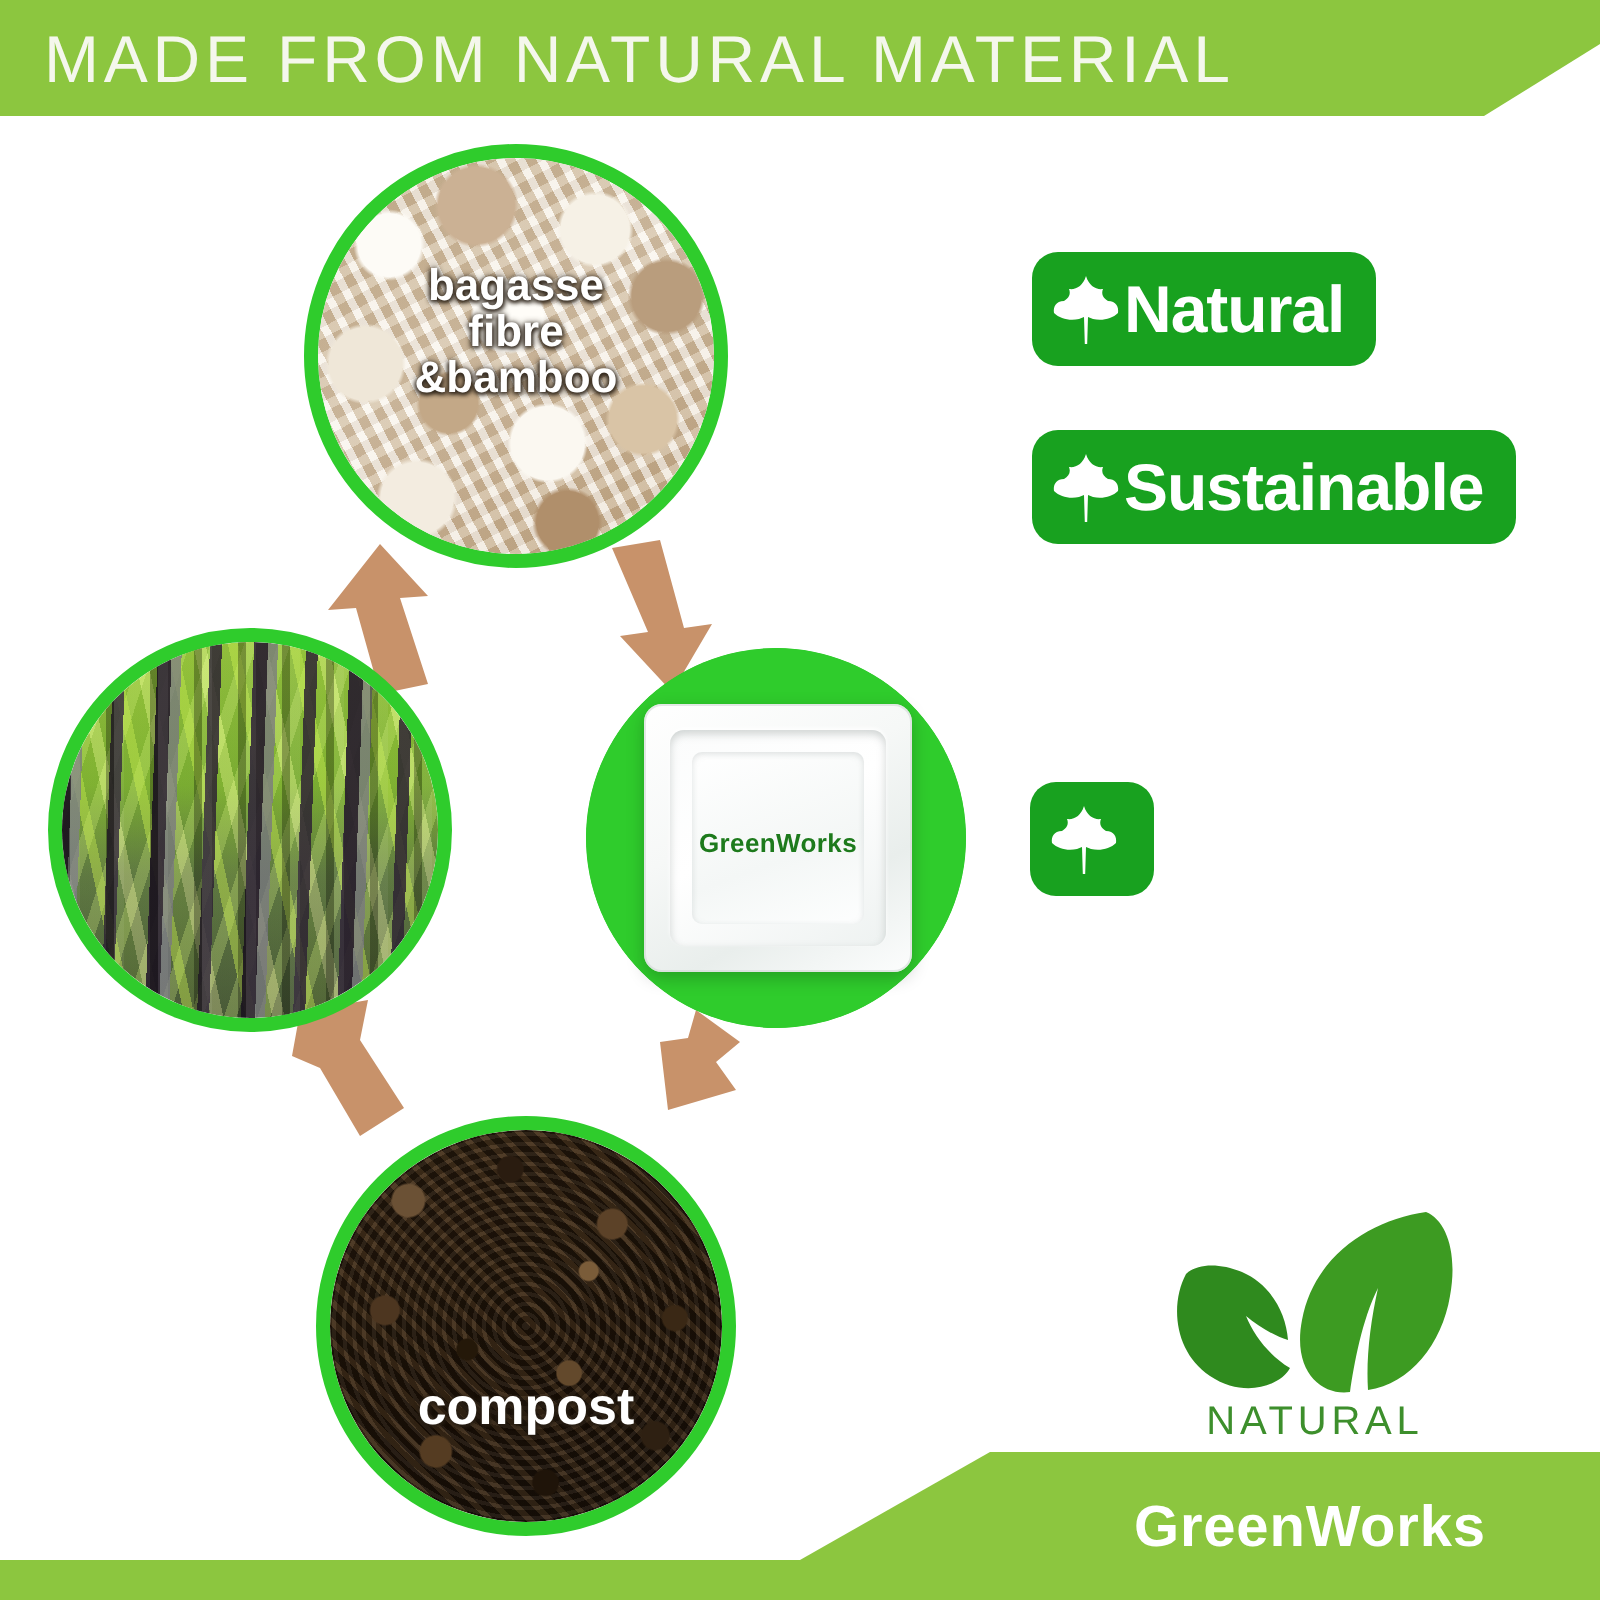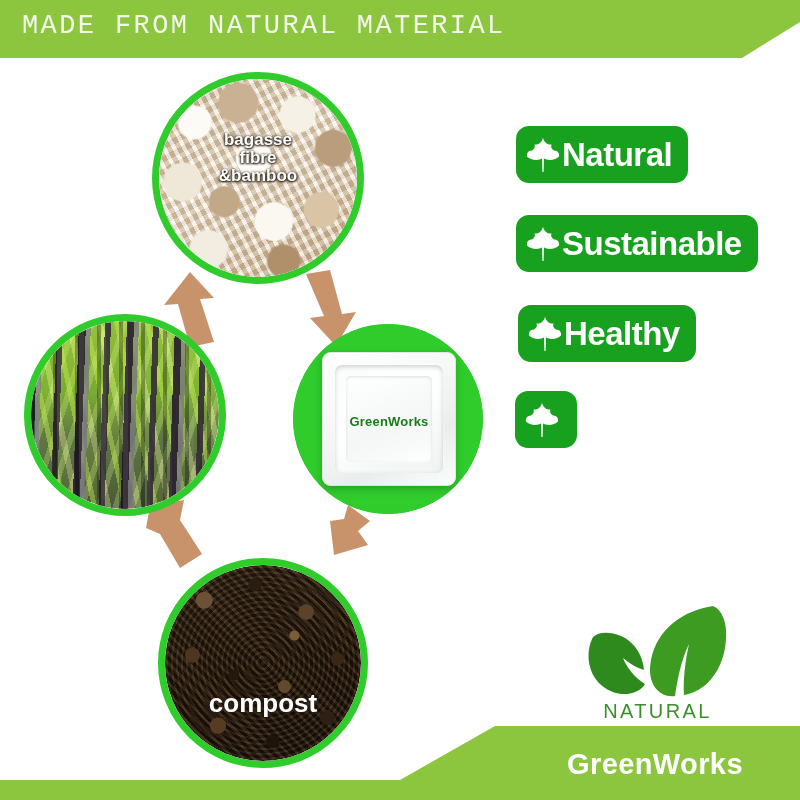--- a/index.html
+++ b/index.html
@@ -7,22 +7,22 @@
   #stage{position:relative;width:800px;height:800px;background:#ffffff;overflow:hidden;}
 
   
   .header-bar{
     position:absolute;left:0;top:0;width:800px;height:58px;
     background:#8cc63f;
     clip-path:polygon(0 0, 800px 0, 800px 22px, 742px 58px, 0 58px);
   }
   .header-title{
     position:absolute;left:22px;top:11px;
-    font-size:27px;letter-spacing:2.4px;color:#f4f7ec;font-weight:400;
-    font-family:Liberation Mono, monospace;
+    font-size:33px;letter-spacing:2.4px;color:#f4f7ec;font-weight:400;
+    font-family:Liberation Sans, sans-serif;
   }
 
   
   .circle{
     position:absolute;border-radius:50%;
     box-sizing:border-box;overflow:hidden;
     border:7px solid #2fcc2c;
   }
   .circle .fill{position:absolute;inset:0;border-radius:50%;}
   .circ-label{
@@ -44,21 +44,21 @@
       radial-gradient(circle at 33% 62%, #c3a887 0 8%, transparent 9%),
       radial-gradient(circle at 58% 72%, #fbf8f1 0 10%, transparent 11%),
       radial-gradient(circle at 82% 66%, #d9c4a6 0 8%, transparent 9%),
       radial-gradient(circle at 25% 86%, #f3ece0 0 8%, transparent 9%),
       radial-gradient(circle at 63% 92%, #b08f6b 0 7%, transparent 8%),
       radial-gradient(circle at 48% 40%, #fffdf8 0 11%, transparent 12%),
       repeating-linear-gradient(62deg, rgba(255,255,255,.55) 0 4px, rgba(176,148,112,.35) 4px 9px),
       repeating-linear-gradient(-28deg, rgba(255,252,245,.40) 0 5px, rgba(150,120,86,.28) 5px 11px),
       linear-gradient(150deg,#d8c6a8,#efe4d2 45%,#c6ab88);
   }
-  #c-bagasse .circ-label{top:52px;font-size:17px;}
+  #c-bagasse .circ-label{top:52px;font-size:22px;}
 
   
   #c-cane{left:24px;top:314px;width:202px;height:202px;}
   #c-cane .fill{
     background:
       repeating-linear-gradient(92deg,
         rgba(40,30,45,.92) 0 7px, rgba(120,118,130,.75) 7px 12px,
         rgba(160,200,60,.0) 12px 26px, rgba(45,35,50,.85) 26px 32px,
         rgba(200,225,110,.0) 32px 48px),
       repeating-linear-gradient(78deg,
@@ -233,28 +233,20 @@
 
   <div class="badge" id="b1">
     <span class="leaf">
       <svg viewBox="0 0 34 36" width="34" height="36">
         <path d="M17 1 C15.5 6, 12 8, 8.5 7.5 C9.5 10, 8.5 12, 6 13.5 C2 13.5, 0.5 16.5, 1 19.5 C4 22.5, 9 23.5, 13.5 22.5 L16 21.5 L16.4 35 L17.6 35 L18 21.5 L20.5 22.5 C25 23.5, 30 22.5, 33 19.5 C33.5 16.5, 32 13.5, 28 13.5 C25.5 12, 24.5 10, 25.5 7.5 C22 8, 18.5 6, 17 1 Z" fill="#ffffff"></path>
       </svg>
     </span>
     <span class="btxt">Sustainable</span>
   </div>
 
-  <div class="badge" id="b2">
-    <span class="leaf">
-      <svg viewBox="0 0 34 36" width="34" height="36">
-        <path d="M17 1 C15.5 6, 12 8, 8.5 7.5 C9.5 10, 8.5 12, 6 13.5 C2 13.5, 0.5 16.5, 1 19.5 C4 22.5, 9 23.5, 13.5 22.5 L16 21.5 L16.4 35 L17.6 35 L18 21.5 L20.5 22.5 C25 23.5, 30 22.5, 33 19.5 C33.5 16.5, 32 13.5, 28 13.5 C25.5 12, 24.5 10, 25.5 7.5 C22 8, 18.5 6, 17 1 Z" fill="#ffffff"></path>
-      </svg>
-    </span>
-    <span class="btxt">Healthy</span>
-  </div>
 
   <div class="badge" id="b3">
     <span class="leaf">
       <svg viewBox="0 0 34 36" width="34" height="36">
         <path d="M17 1 C15.5 6, 12 8, 8.5 7.5 C9.5 10, 8.5 12, 6 13.5 C2 13.5, 0.5 16.5, 1 19.5 C4 22.5, 9 23.5, 13.5 22.5 L16 21.5 L16.4 35 L17.6 35 L18 21.5 L20.5 22.5 C25 23.5, 30 22.5, 33 19.5 C33.5 16.5, 32 13.5, 28 13.5 C25.5 12, 24.5 10, 25.5 7.5 C22 8, 18.5 6, 17 1 Z" fill="#ffffff"></path>
       </svg>
     </span>
   </div>
 
   <div class="logo">

